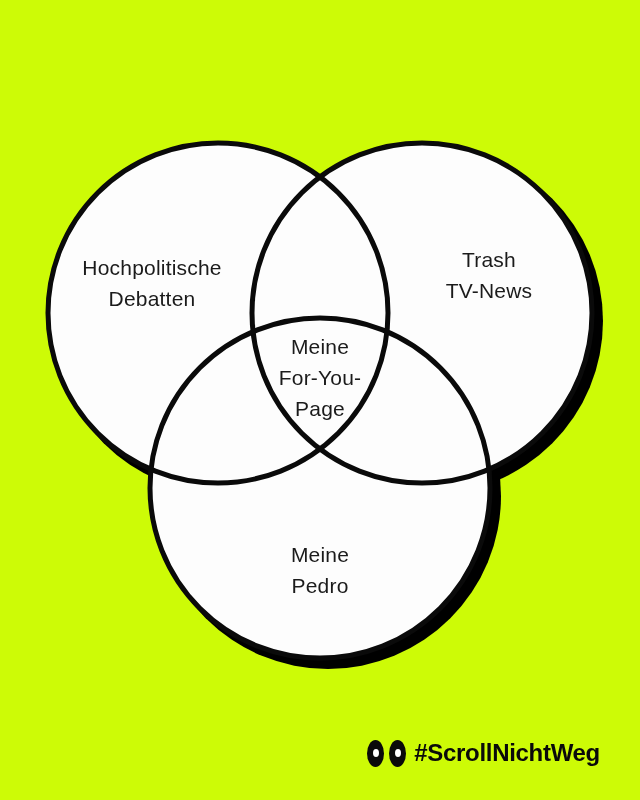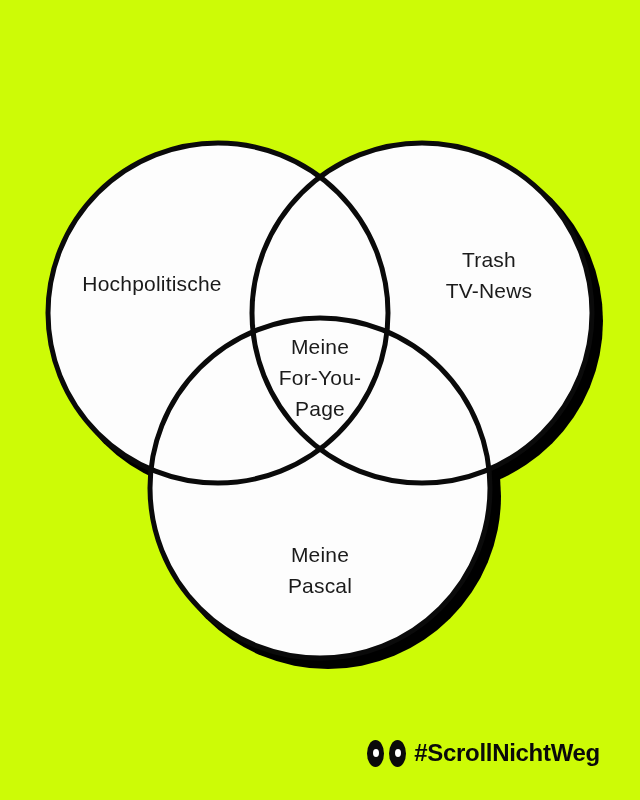--- a/index.html
+++ b/index.html
@@ -87,36 +87,37 @@
     </g>
     <g>
       <circle class="venn-outline" cx="218" cy="313" r="170"></circle>
       <circle class="venn-outline" cx="422" cy="313" r="170"></circle>
       <circle class="venn-outline" cx="320" cy="488" r="170"></circle>
     </g>
   </svg>
 
   <div class="vlabel vlabel-left">
     <div>Hochpolitische</div>
+    <div>Debatten</div>
   </div>
 
   <div class="vlabel vlabel-center">
     <div>Meine</div>
     <div>For-You-</div>
     <div>Page</div>
   </div>
 
   <div class="vlabel vlabel-right">
     <div>Trash</div>
     <div>TV-News</div>
   </div>
 
   <div class="vlabel vlabel-bottom">
     <div>Meine</div>
-    <div>Pascal</div>
+    <div>Pedro</div>
   </div>
 
   <div class="footer">
     <span class="eyes-logo">
       <span class="eye">
           <span class="pupil"></span>
         </span>
       <span class="eye">
           <span class="pupil"></span>
         </span>

